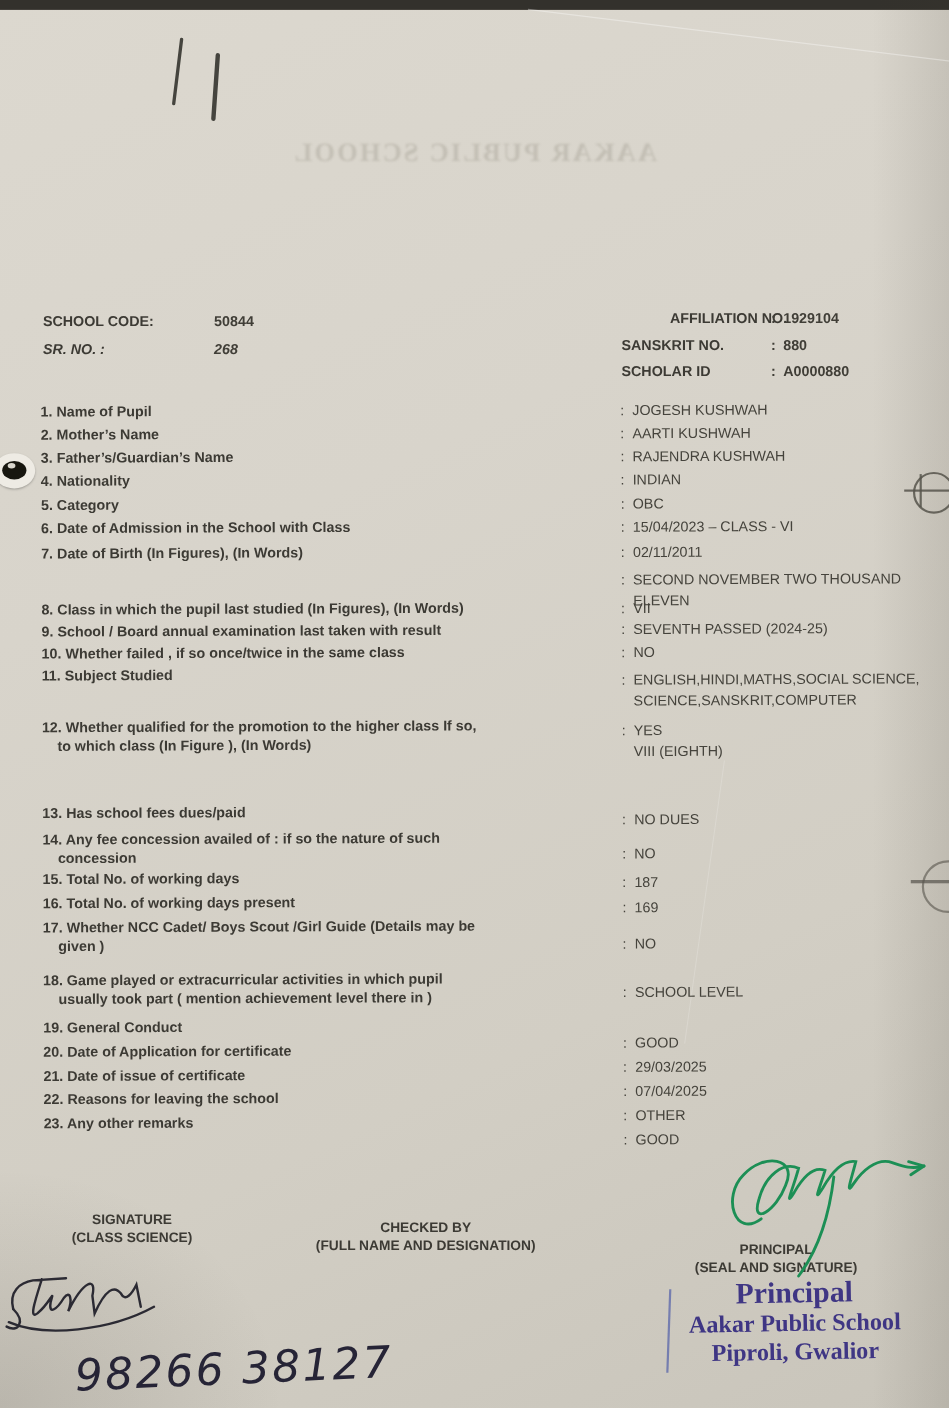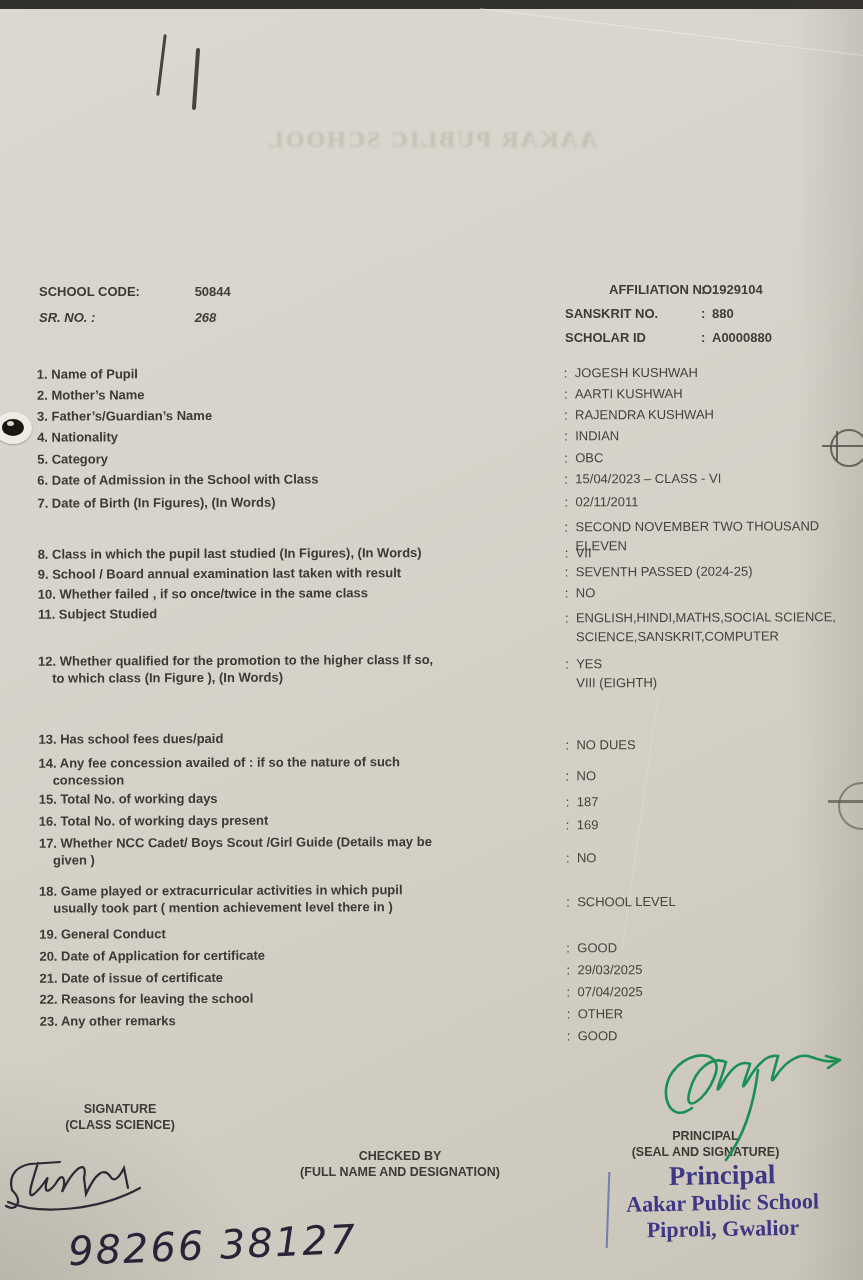--- a/index.html
+++ b/index.html
@@ -144,21 +144,21 @@
     <div class="lbl" style="top:968px;">21. Date of issue of certificate</div>
     <div class="val" style="top:983px;">07/04/2025</div>
     <div class="lbl" style="top:989px;">22. Reasons for leaving the school</div>
     <div class="val" style="top:1005px;">OTHER</div>
     <div class="lbl" style="top:1011px;">23. Any other remarks</div>
     <div class="val" style="top:1027px;">GOOD</div>
   </div>
 
   <div class="sig-block" style="left:30px;top:1101px;width:180px;">SIGNATURE
 (CLASS SCIENCE)</div>
-  <div class="sig-block" style="left:275px;top:1108px;width:250px;margin-top:40px;">CHECKED BY
+  <div class="sig-block" style="left:262px;top:1108px;width:250px;">CHECKED BY
 (FULL NAME AND DESIGNATION)</div>
   <div class="sig-block" style="left:618px;top:1128px;width:175px;">PRINCIPAL
 (SEAL AND SIGNATURE)</div>
 
   <svg width="205" height="125" viewBox="0 0 205 125" style="position:absolute;left:648px;top:1042px;">
     <g fill="none" stroke="#1c8f55" stroke-width="2.6" stroke-linecap="round">
       <path d="M44 66 C20 84 8 46 28 26 C46 6 78 10 66 36 C58 58 34 74 42 48 C48 26 64 14 78 20 C74 36 64 58 74 42 C82 28 92 18 102 22 C98 36 90 54 100 38 C108 24 118 12 130 14 C126 30 120 46 128 34 C136 22 148 12 160 14 C168 16 178 22 192 18"></path>
       <path d="M192 18 L178 14 M192 18 L180 26"></path>
       <path d="M110 28 C106 62 96 94 78 118"></path>
     </g>

